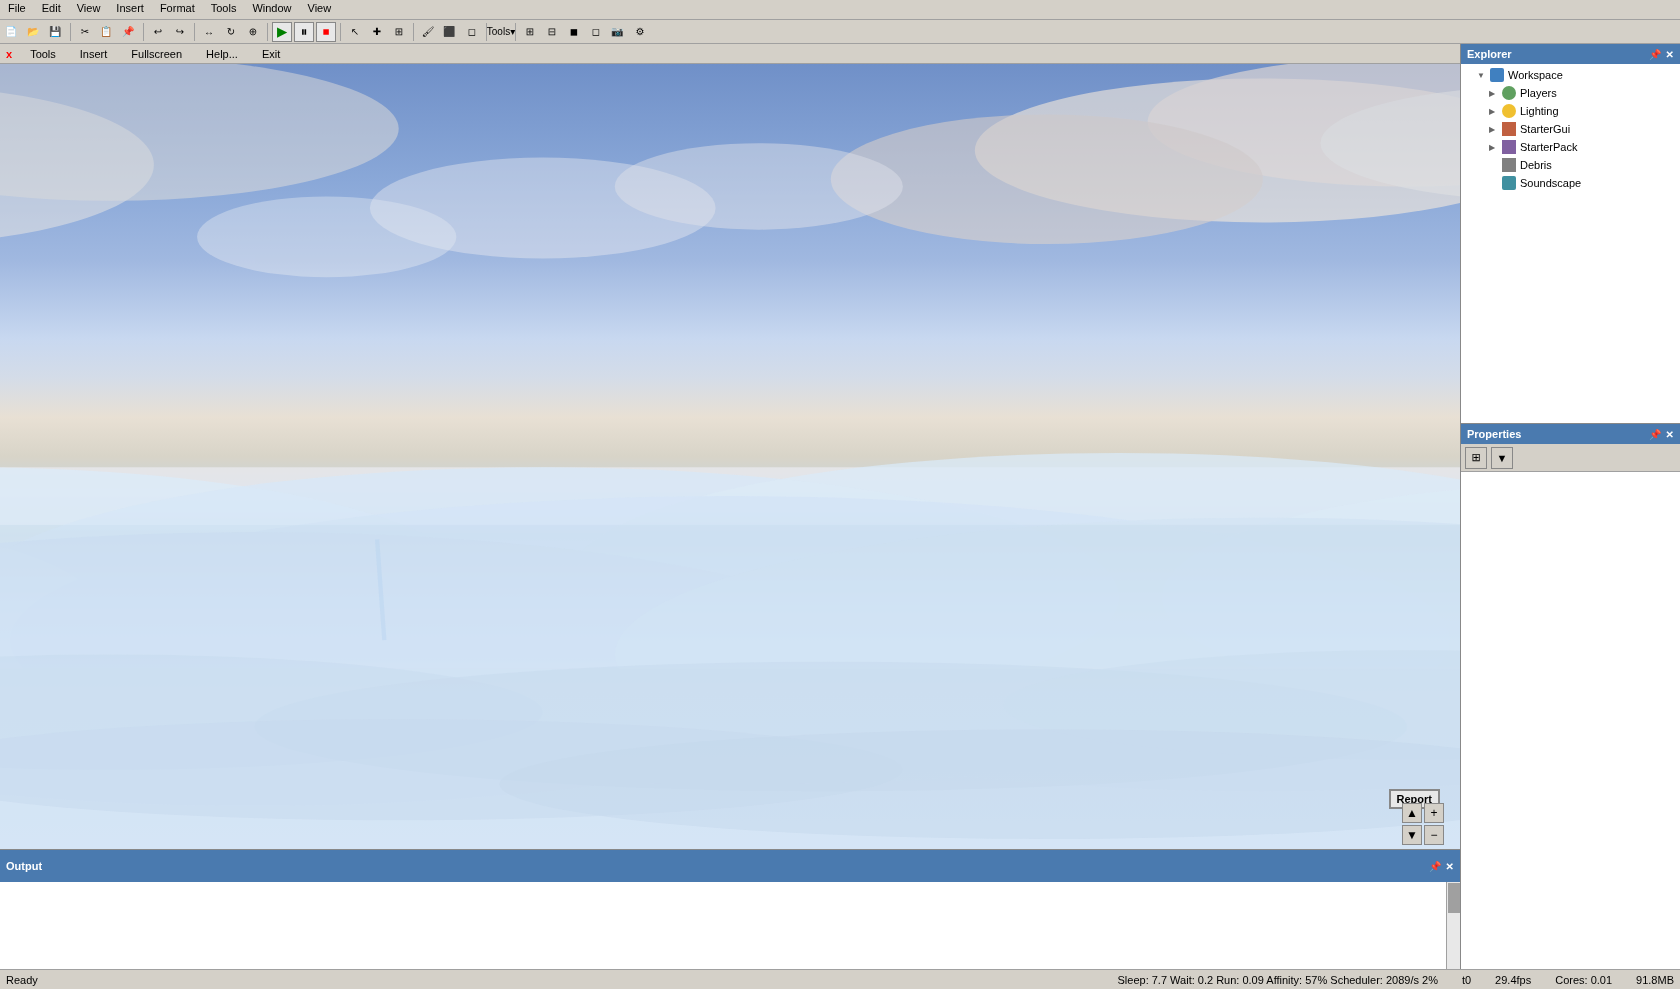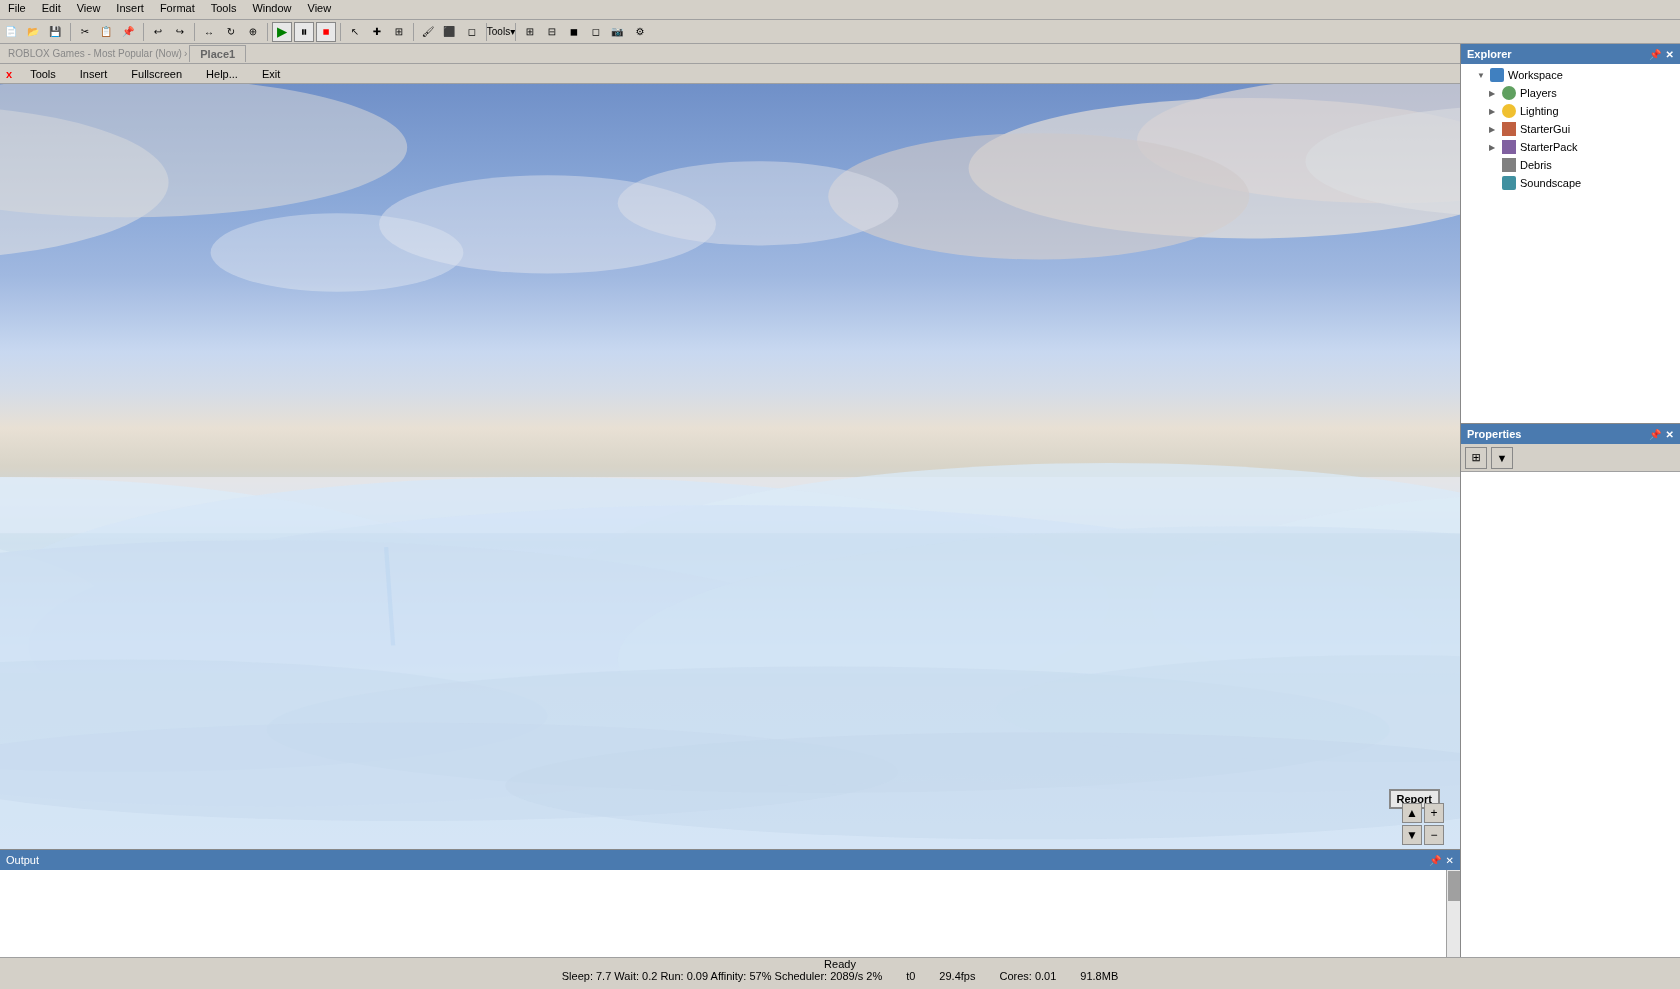--- a/index.html
+++ b/index.html
@@ -256,53 +256,52 @@
       align-items: center;
       justify-content: center;
       cursor: pointer;
       font-size: 11px;
     }
     #properties-content {
       flex: 1;
       background: white;
     }
     #output-header {
-      height: 20px;
+      height: 32px;
       background: #4a7aaf;
       color: white;
       display: flex;
       align-items: center;
       justify-content: space-between;
       padding: 8px 6px;
       font-size: 11px;
-      font-weight: normal;
+      font-weight: bold;
     }
     #output-content {
       flex: 1;
       background: white;
       overflow-y: auto;
       padding: 2px 4px;
       font-size: 11px;
     }
 
     
     #statusbar {
       position: absolute;
-      bottom: 12px;
+      bottom: 0;
       left: 0;
       width: 100%;
       height: 20px;
       background: #d4d0c8;
       border-top: 1px solid #a0a0a0;
       display: flex;
       align-items: center;
       justify-content: space-between;
       padding: 0 6px;
       font-size: 11px;
-      flex-direction: column;
     }
     #statusbar-right {
       display: flex;
       gap: 24px;
       align-items: center;
     }
 
     
     .scrollbar-track {
       width: 14px;
@@ -378,27 +377,20 @@
   <button class="toolbar-btn">◼</button>
   <button class="toolbar-btn">◻</button>
   <button class="toolbar-btn">📷</button>
   <button class="toolbar-btn">⚙</button>
 </div>
 
 <div style="display:flex; width:1680px; height: calc(989px - 44px - 20px); position:relative;">
 
   <div id="viewport-container" style="flex:1; display:flex; flex-direction:column; position:relative;">
 
-    <div id="tab-bar">
-      <div style="font-size:11px; padding: 2px 8px; color:#666; display:flex; align-items:center;">
-        <span style="font-size:10px; color:#888;">ROBLOX Games - Most Popular (Now)</span>
-        <span style="color:#888; font-size:10px; margin: 0 2px;">›</span>
-        <span class="tab-item active">Place1</span>
-      </div>
-    </div>
 
     <div id="game-menubar">
       <span class="game-menu-x">x</span>
       <span class="game-menu-item">Tools</span>
       <span class="game-menu-item">Insert</span>
       <span class="game-menu-item">Fullscreen</span>
       <span class="game-menu-item">Help...</span>
       <span class="game-menu-item">Exit</span>
     </div>
 

